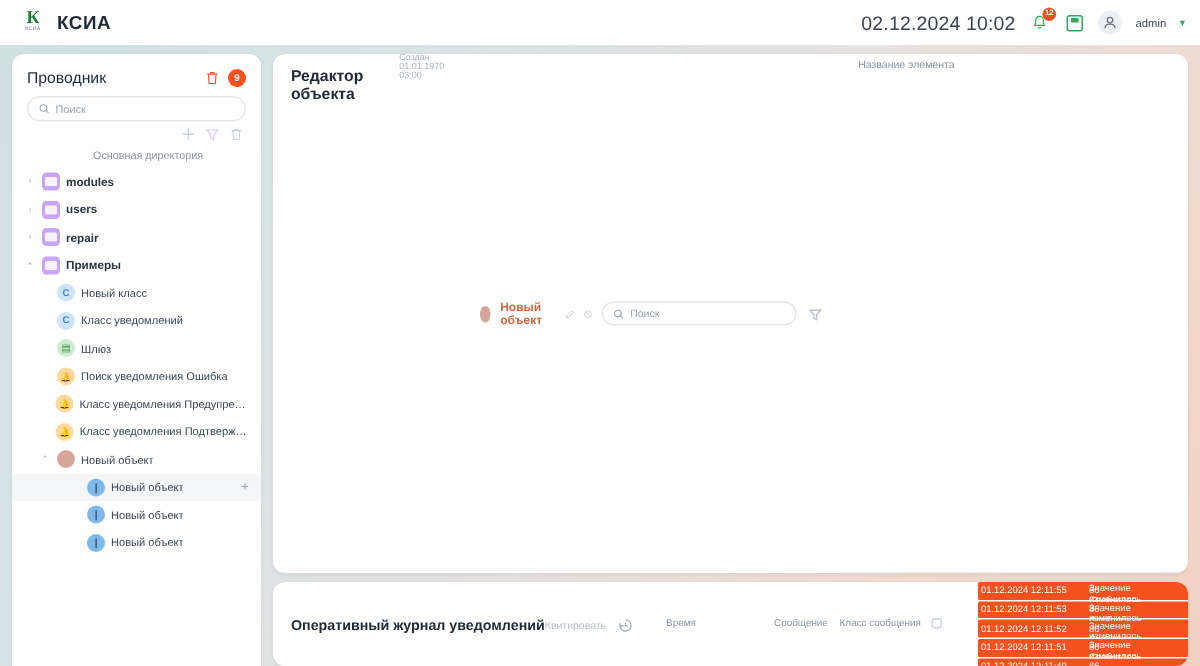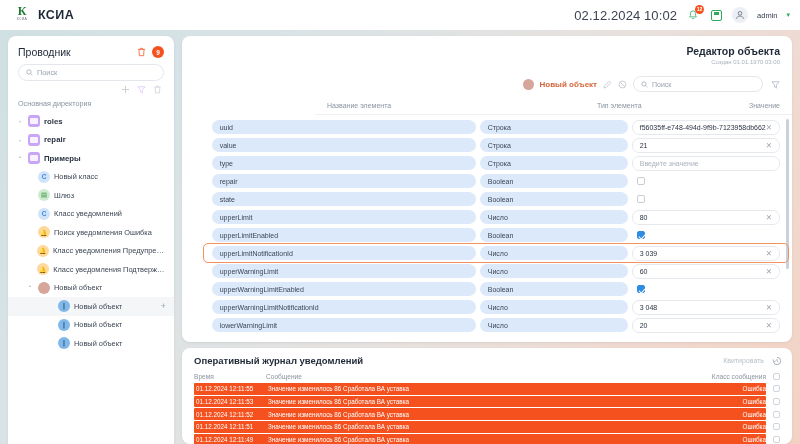--- a/index.html
+++ b/index.html
@@ -66,21 +66,21 @@
     width:12px;height:12px;border-radius:50%;background:#f4511e;color:#fff;
     font-size:6.5px;display:flex;align-items:center;justify-content:center;font-weight:bold;
   }
   .search-box{
     margin:0 10px; height:17px; border:1px solid #e3e7ec; border-radius:9px;
     display:flex; align-items:center; gap:4px; padding:0 7px; background:#fff;
   }
   .search-box .ph{font-size:7.3px;color:#9aa3ad;}
   .tool-row{display:flex;justify-content:flex-end;gap:7px;padding:4px 12px 3px 0;}
   .tool-row svg{opacity:.55;}
-  .root-label{font-size:7.2px;color:#8a94a0;padding:2px 0 4px 10px;}
+  .root-label{font-size:7.2px;color:#8a94a0;padding:2px 0 4px 10px;margin-left:44px;}
   .tree{flex:1;overflow:hidden;padding-bottom:2px;}
   .tnode{display:flex;align-items:center;gap:4px;height:18.5px;padding-right:8px;position:relative;}
   .tnode.sel{background:#f5f6f8;}
   .chev{width:8px;display:flex;justify-content:center;color:#9aa3ad;font-size:6px;}
   .ic {width:12px;height:12px;border-radius:3px;display:flex;align-items:center;justify-content:center;flex:none;}
   .ic-folder{background:#c9a6f5;}
   .ic-folder:before{content:"";width:8px;height:6px;background:#fff;border-radius:1px;opacity:.85;}
   .ic-c{background:#cfe4fb;color:#3f86d8;font-size:7px;font-weight:bold;border-radius:50%;}
   .ic-green{background:#cdeccf;color:#3f8f46;border-radius:50%;font-size:7px;}
   .ic-bell{background:#ffd89a;border-radius:50%;}
@@ -88,21 +88,21 @@
   .ic-pts{background:#bcdcf6;border-radius:3px;}
   .ic-dev{background:#7fb8ea;border-radius:50%;}
   .tlabel{font-size:7.4px;color:#3c4654;white-space:nowrap;overflow:hidden;text-overflow:ellipsis;}
   .tlabel.bold{font-weight:bold;color:#2b3442;font-size:7.8px;}
   .plus-end{margin-left:auto;color:#9aa3ad;font-size:9px;line-height:9px;}
 
   
   .rightcol{flex:1;display:flex;flex-direction:column;gap:6px;min-width:0;}
 
   .panel{background:#fff;border-radius:8px;box-shadow:0 1px 3px rgba(20,40,60,.07);overflow:hidden;}
-  .editor{flex:none;height:306px;display:flex;flex-direction:column;align-items:flex-end;}
+  .editor{flex:none;height:346px;display:flex;}
   .ed-title{font-size:10.5px;font-weight:bold;color:#1f2937;padding:9px 12px 2px 12px;}
   .ed-created{font-size:6px;color:#aab2bc;padding:0 12px 4px 12px;}
   .ed-divider{height:1px;background:#edf0f3;}
   .ed-obj-row{display:flex;align-items:center;gap:6px;padding:6px 12px;}
   .ed-obj-ic{width:11px;height:11px;border-radius:50%;background:#d7a69b;}
   .ed-obj-name{font-size:8px;color:#d4663c;font-weight:bold;}
   .mini-ico{opacity:.45;}
   .ed-search-row{margin-left:auto;display:flex;align-items:center;gap:8px;}
   .ed-search{
     width:130px;height:16px;border:1px solid #e3e7ec;border-radius:8px;display:flex;
@@ -132,21 +132,21 @@
   .valbox.plain{border:none;background:transparent;padding-left:2px;}
   .valbox .ph{color:#a9b1bb;}
   .clr{margin-left:auto;color:#9aa3ad;font-size:7.5px;cursor:pointer;}
   .cbox{width:8px;height:8px;border:1px solid #c7cdd5;border-radius:2px;background:#fff;margin-left:3px;}
   .cbox.on{background:#2f8ce0;border-color:#2f8ce0;position:relative;}
   .cbox.on:after{content:"";position:absolute;left:2px;top:0.5px;width:2.5px;height:5px;border:solid #fff;border-width:0 1.2px 1.2px 0;transform:rotate(42deg);}
 
   .ed-scroll{position:absolute;right:3px;top:4px;width:3px;height:150px;background:#c9d2dc;border-radius:2px;}
 
   
-  .logpanel{flex:1;display:flex;flex-direction:column;min-height:0;}
+  .logpanel{flex:1;display:flex;flex-direction:row;min-height:0;}
   .log-head{display:flex;align-items:center;padding:7px 10px 5px 12px;}
   .log-title{font-size:9.5px;font-weight:bold;color:#1f2937;}
   .log-actions{margin-left:auto;display:flex;align-items:center;gap:8px;}
   .kvit{font-size:7px;color:#b9c0c8;}
   .log-thead{display:flex;align-items:center;padding:2px 10px 3px 12px;}
   .log-th{font-size:6.6px;color:#8a94a0;}
   .lc-time{width:72px;}
   .lc-msg{flex:1;}
   .lc-cls{width:62px;text-align:right;}
   .lc-chk{width:16px;display:flex;justify-content:flex-end;}
@@ -229,46 +229,51 @@
         <path d="M1.5 3h9M4.5 3V1.6h3V3M2.6 3l.6 8.4h5.6L9.4 3" fill="none" stroke="#9aa3ad" stroke-width="1"></path>
       </svg>
     </div>
 
     <div class="root-label">Основная директория</div>
 
     <div class="tree" id="tree">
         <div class="tnode" style="padding-left: 8px;">
           <span class="chev">›</span>
           <span class="ic ic-folder"></span>
-          <span class="tlabel bold">roles</span>
+          <span class="tlabel bold">modules</span>
+        </div>
+        <div class="tnode" style="padding-left: 8px;">
+          <span class="chev">›</span>
+          <span class="ic ic-folder"></span>
+          <span class="tlabel bold">users</span>
         </div>
         <div class="tnode" style="padding-left: 8px;">
           <span class="chev">›</span>
           <span class="ic ic-folder"></span>
           <span class="tlabel bold">repair</span>
         </div>
         <div class="tnode" style="padding-left: 8px;">
           <span class="chev" style="transform: scaleY(1);">⌃</span>
           <span class="ic ic-folder"></span>
           <span class="tlabel bold">Примеры</span>
         </div>
         <div class="tnode" style="padding-left: 18px;">
           <span class="chev"></span>
           <span class="ic ic-c" style="font-size: 6.5px;">C</span>
           <span class="tlabel">Новый класс</span>
         </div>
         <div class="tnode" style="padding-left: 18px;">
           <span class="chev"></span>
+          <span class="ic ic-c" style="font-size: 6.5px;">C</span>
+          <span class="tlabel">Класс уведомлений</span>
+        </div>
+        <div class="tnode" style="padding-left: 18px;">
+          <span class="chev"></span>
           <span class="ic ic-green" style="font-size: 6.5px;">▤</span>
           <span class="tlabel">Шлюз</span>
-        </div>
-        <div class="tnode" style="padding-left: 18px;">
-          <span class="chev"></span>
-          <span class="ic ic-c" style="font-size: 6.5px;">C</span>
-          <span class="tlabel">Класс уведомлений</span>
         </div>
         <div class="tnode" style="padding-left: 18px;">
           <span class="chev"></span>
           <span class="ic ic-bell" style="font-size: 6px;">🔔</span>
           <span class="tlabel">Поиск уведомления Ошибка</span>
         </div>
         <div class="tnode" style="padding-left: 18px;">
           <span class="chev"></span>
           <span class="ic ic-bell" style="font-size: 6px;">🔔</span>
           <span class="tlabel">Класс уведомления Предупреждение</span>

